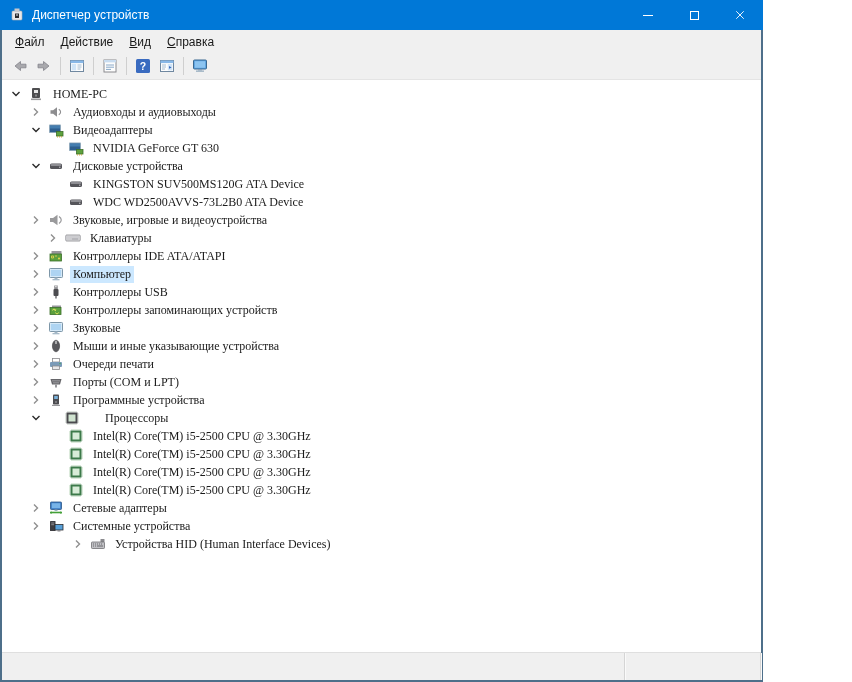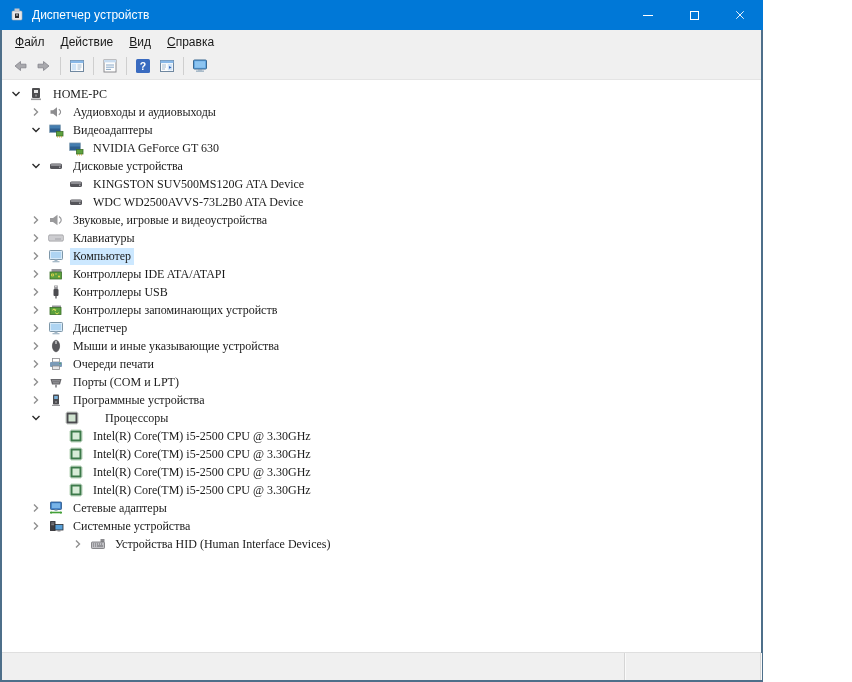--- a/index.html
+++ b/index.html
@@ -268,65 +268,65 @@
             </svg>
           </span>
           <span class="tree-icon">
             <svg viewBox="0 0 16 16" width="16" height="16">
               <path d="M2 6 h3 L9.5 2.8 v10.4 L5 10 H2 z" fill="#9a9a9c"></path>
               <path d="M11 4.5 c3 2 3 5 0 7" fill="none" stroke="#9a9a9c" stroke-width="1.2"></path>
             </svg>
           </span>
           <span class="tree-label">Звуковые, игровые и видеоустройства</span>
         </div>
-        <div class="tree-row" style="padding-left: 26px; align-items: center;">
+        <div class="tree-row" style="padding-left: 43px; align-items: center;">
           <span class="tree-expander">
             <svg viewBox="0 0 16 16" width="16" height="16">
               <path d="M6 4.5 9.5 8 6 11.5" fill="none" stroke="#8f8f8f" stroke-width="1.4"></path>
             </svg>
           </span>
           <span class="tree-icon">
             <svg viewBox="0 0 16 16" width="16" height="16">
               <rect x="0.8" y="5" width="14.4" height="6" rx="0.8" fill="#e3e3e5" stroke="#85858a" stroke-width="0.8"></rect>
               <path d="M2.5 7 h1 M4.5 7 h1 M6.5 7 h1 M8.5 7 h1 M10.5 7 h1 M12.5 7 h1 M2.5 9 h1 M4.5 9 h1 M6.5 9 h7" stroke="#85858a" stroke-width="0.9"></path>
             </svg>
           </span>
           <span class="tree-label">Клавиатуры</span>
+        </div>
+        <div class="tree-row" style="padding-left: 26px;">
+          <span class="tree-expander">
+            <svg viewBox="0 0 16 16" width="16" height="16">
+              <path d="M6 4.5 9.5 8 6 11.5" fill="none" stroke="#8f8f8f" stroke-width="1.4"></path>
+            </svg>
+          </span>
+          <span class="tree-icon">
+            <svg viewBox="0 0 16 16" width="16" height="16">
+              <rect x="3.5" y="3" width="10" height="3.6" rx="0.6" fill="#97979b"></rect>
+              <rect x="2" y="6" width="11.5" height="7" fill="#5ca03e" stroke="#3a6e28" stroke-width="0.8"></rect>
+              <path d="M3.5 8 h2 v2 h-2 z M7 8 h2" stroke="#e8d44c" stroke-width="0.8" fill="none"></path>
+              <circle cx="11" cy="10.5" r="1" fill="#e8d44c"></circle>
+            </svg>
+          </span>
+          <span class="tree-label">Контроллеры IDE ATA/ATAPI</span>
         </div>
         <div class="tree-row selected" style="padding-left: 26px;">
           <span class="tree-expander">
             <svg viewBox="0 0 16 16" width="16" height="16">
               <path d="M6 4.5 9.5 8 6 11.5" fill="none" stroke="#8f8f8f" stroke-width="1.4"></path>
             </svg>
           </span>
           <span class="tree-icon">
             <svg viewBox="0 0 16 16" width="16" height="16">
               <rect x="1.5" y="2.5" width="13" height="9" rx="0.8" fill="#dfeef9" stroke="#7d96a8" stroke-width="1"></rect>
               <rect x="2.8" y="3.8" width="10.4" height="6.4" fill="#aed4f2"></rect>
               <rect x="6.5" y="11.5" width="3" height="1.6" fill="#9fb4c4"></rect>
               <rect x="4.5" y="13.1" width="7" height="1.2" fill="#9fb4c4"></rect>
             </svg>
           </span>
           <span class="tree-label">Компьютер</span>
-        </div>
-        <div class="tree-row" style="padding-left: 26px;">
-          <span class="tree-expander">
-            <svg viewBox="0 0 16 16" width="16" height="16">
-              <path d="M6 4.5 9.5 8 6 11.5" fill="none" stroke="#8f8f8f" stroke-width="1.4"></path>
-            </svg>
-          </span>
-          <span class="tree-icon">
-            <svg viewBox="0 0 16 16" width="16" height="16">
-              <rect x="3.5" y="3" width="10" height="3.6" rx="0.6" fill="#97979b"></rect>
-              <rect x="2" y="6" width="11.5" height="7" fill="#5ca03e" stroke="#3a6e28" stroke-width="0.8"></rect>
-              <path d="M3.5 8 h2 v2 h-2 z M7 8 h2" stroke="#e8d44c" stroke-width="0.8" fill="none"></path>
-              <circle cx="11" cy="10.5" r="1" fill="#e8d44c"></circle>
-            </svg>
-          </span>
-          <span class="tree-label">Контроллеры IDE ATA/ATAPI</span>
         </div>
         <div class="tree-row" style="padding-left: 26px;">
           <span class="tree-expander">
             <svg viewBox="0 0 16 16" width="16" height="16">
               <path d="M6 4.5 9.5 8 6 11.5" fill="none" stroke="#8f8f8f" stroke-width="1.4"></path>
             </svg>
           </span>
           <span class="tree-icon">
             <svg viewBox="0 0 16 16" width="16" height="16">
               <rect x="6.2" y="1.5" width="3.6" height="3.5" fill="#8e8e92"></rect>
@@ -361,21 +361,21 @@
             </svg>
           </span>
           <span class="tree-icon">
             <svg viewBox="0 0 16 16" width="16" height="16">
               <rect x="1.5" y="2.5" width="13" height="9" rx="0.8" fill="#dfeef9" stroke="#7d96a8" stroke-width="1"></rect>
               <rect x="2.8" y="3.8" width="10.4" height="6.4" fill="#aed4f2"></rect>
               <rect x="6.5" y="11.5" width="3" height="1.6" fill="#9fb4c4"></rect>
               <rect x="4.5" y="13.1" width="7" height="1.2" fill="#9fb4c4"></rect>
             </svg>
           </span>
-          <span class="tree-label">Диспетчер</span>
+          <span class="tree-label">Звуковые</span>
         </div>
         <div class="tree-row" style="padding-left: 26px;">
           <span class="tree-expander">
             <svg viewBox="0 0 16 16" width="16" height="16">
               <path d="M6 4.5 9.5 8 6 11.5" fill="none" stroke="#8f8f8f" stroke-width="1.4"></path>
             </svg>
           </span>
           <span class="tree-icon">
             <svg viewBox="0 0 16 16" width="16" height="16">
               <ellipse cx="8" cy="8" rx="3.6" ry="5.8" fill="#58585c" stroke="#3c3c40" stroke-width="0.6"></ellipse>

